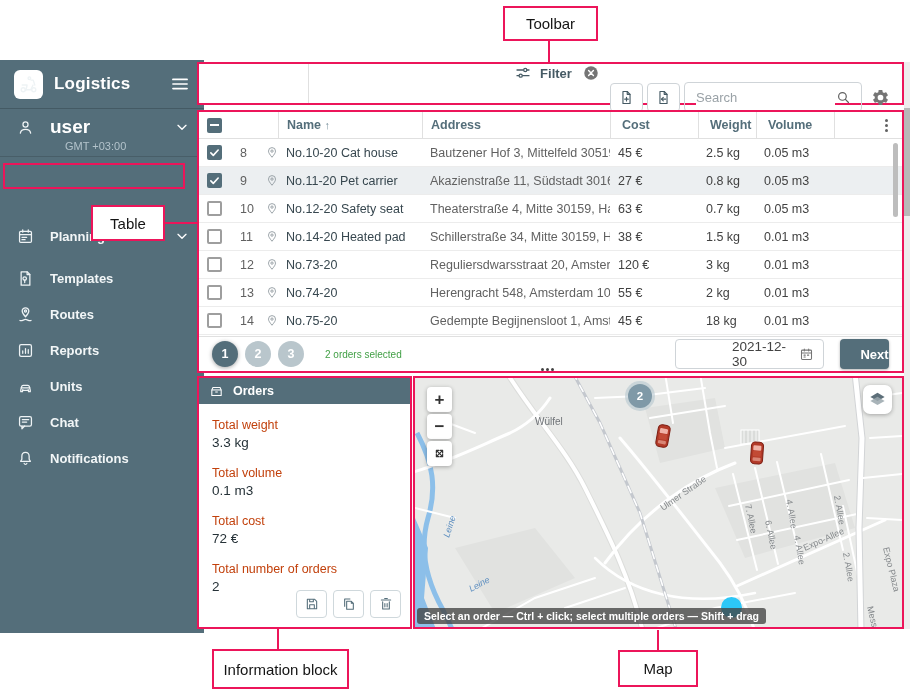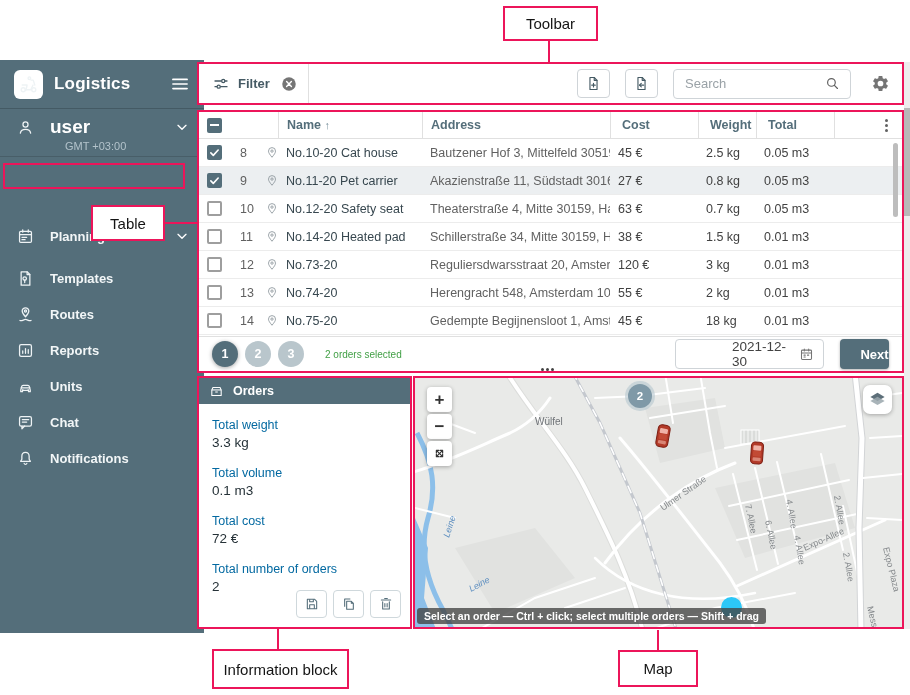--- a/index.html
+++ b/index.html
@@ -30,25 +30,25 @@
   #user-name{font-size:19px; font-weight:bold; margin-left:15px;}
   #user-tz{font-size:11px; color:#b3c3cb; margin:2px 0 0 49px;}
   .sb-item{display:flex; align-items:center; height:36px; padding:0 14px 0 16px; cursor:pointer;}
   .sb-item .lbl{font-size:13px; font-weight:bold; margin-left:15px; color:#f2f6f7;}
   .chev{margin-left:auto;}
   #nav-rest{position:absolute; top:200px; left:0; right:0;}
   .sb-ico{width:19px; height:19px; flex:0 0 auto;}
   .sb-ico *{stroke:#eef3f5; stroke-width:1.6; fill:none; stroke-linecap:round; stroke-linejoin:round;}
 
   
-  #toolbar{left:197px; top:62px; width:707px; height:43px; display:flex; align-items:center;}
+  #toolbar{left:197px; top:62px; width:707px; height:43px; display:flex; align-items:center;flex-direction:column;}
   #filter-group{display:flex; align-items:center; padding-left:13px;}
   #filter-label{font-size:13px; font-weight:bold; color:#455a64; margin:0 10px 0 8px;}
   #tb-divider{position:absolute; left:109px; top:0; bottom:0; width:1px; background:var(--line);}
-  #tb-right{margin-left:auto; display:flex; align-items:center; gap:15px; padding-right:12px;}
+  #tb-right{margin-left:auto; display:flex; align-items:center; gap:4px; padding-right:12px;}
   .tb-btn{width:33px; height:29px; border:1px solid #cfd4d8; border-radius:4px; background:#fff;
           display:flex; align-items:center; justify-content:center; cursor:pointer;}
   #search-box{width:178px; height:30px; border:1px solid #cfd4d8; border-radius:4px; display:flex; align-items:center; padding:0 9px 0 11px;}
   #search-input{border:none; outline:none; flex:1; font-size:13px; color:#424242; font-family:inherit; min-width:0;}
   #search-input::placeholder{color:#9aa2a7;}
   #gear-wrap{margin-left:5px; display:flex; cursor:pointer;}
 
   
   #table-panel{left:197px; top:110px; width:707px; height:263px; display:flex; flex-direction:column;}
   #t-head{display:flex; height:27px; align-items:center; border-bottom:1px solid var(--line); color:var(--sidebar);
@@ -95,21 +95,21 @@
 
   
   #splitter{position:absolute; left:541px; top:368px; display:flex; gap:2px; z-index:20;}
   #splitter i{width:3px; height:3px; border-radius:50%; background:#424242;}
 
   
   #info-panel{left:197px; top:376px; width:215px; height:253px;}
   #info-head{height:26px; background:var(--sidebar); color:#fff; display:flex; align-items:center; padding:0 10px;}
   #info-title{font-size:12.5px; font-weight:bold; margin-left:9px;}
   .field{margin:13px 0 0 13px;}
-  .f-label{font-size:12.5px; color:#0369a1; line-height:16px;}
+  .f-label{font-size:12.5px; color:#c2410c; line-height:16px;}
   .f-value{font-size:13.5px; color:#263238; line-height:19px;}
   #info-actions{position:absolute; right:9px; bottom:9px; display:flex; gap:6px;}
   .act-btn{width:31px; height:28px; border:1px solid #cfd8dc; border-radius:4px; background:#fff;
            display:flex; align-items:center; justify-content:center; cursor:pointer;}
 
   
   #map-panel{left:413px; top:376px; width:491px; height:253px; overflow:hidden;}
   #map-inner{position:absolute; inset:0;}
   .map-ctl{position:absolute; background:#fff; border-radius:4px; box-shadow:0 1px 4px rgba(0,0,0,.3);
            display:flex; align-items:center; justify-content:center; cursor:pointer;}
@@ -296,21 +296,21 @@
     <div id="t-head">
       <div class="hc c-check">
           <span class="cbx ind"></span>
         </div>
       <div class="hc c-num"></div>
         <div class="hc c-pin"></div>
       <div class="hc c-name sep"><span>Name</span>&nbsp;<span style="color:#78909c;font-weight:normal;font-size:11px">↑</span></div>
       <div class="hc c-addr sep">Address</div>
       <div class="hc c-cost sep">Cost</div>
       <div class="hc c-weight sep">Weight</div>
-      <div class="hc c-vol sep">Total</div>
+      <div class="hc c-vol sep">Volume</div>
       <div class="hc c-menu sep">
           <span class="dots-v">
             <i></i>
             <i></i>
             <i></i>
           </span>
         </div>
     </div>
     <div id="rows">
 

